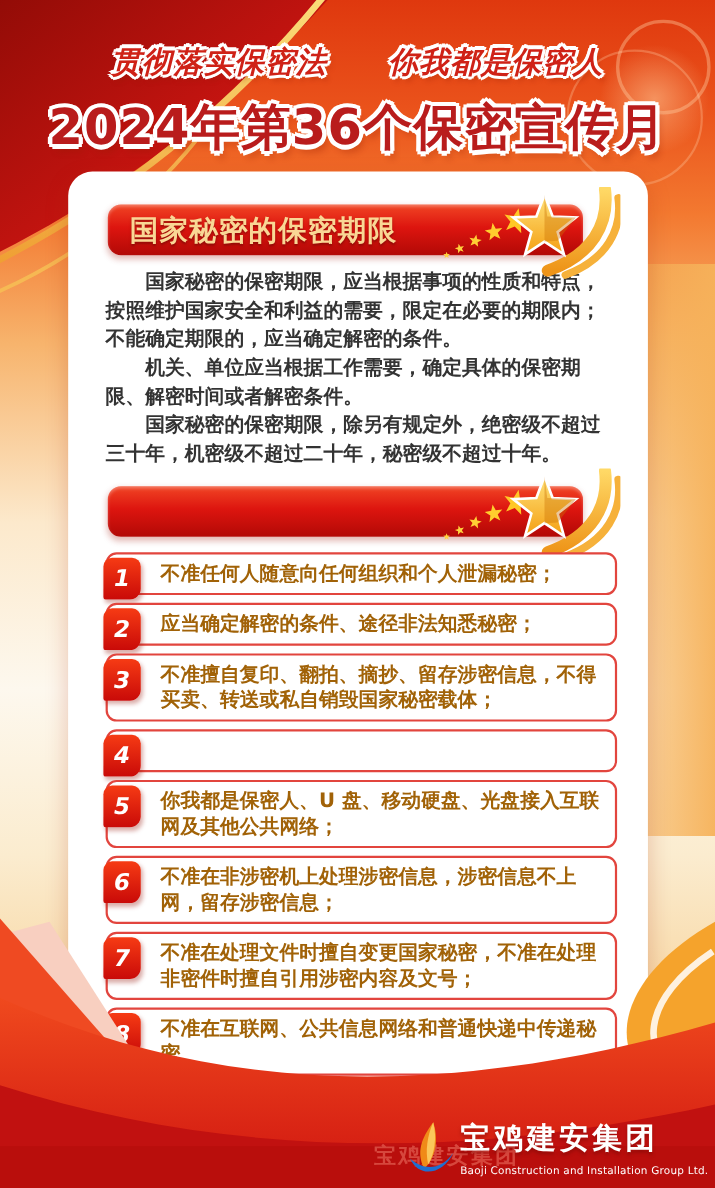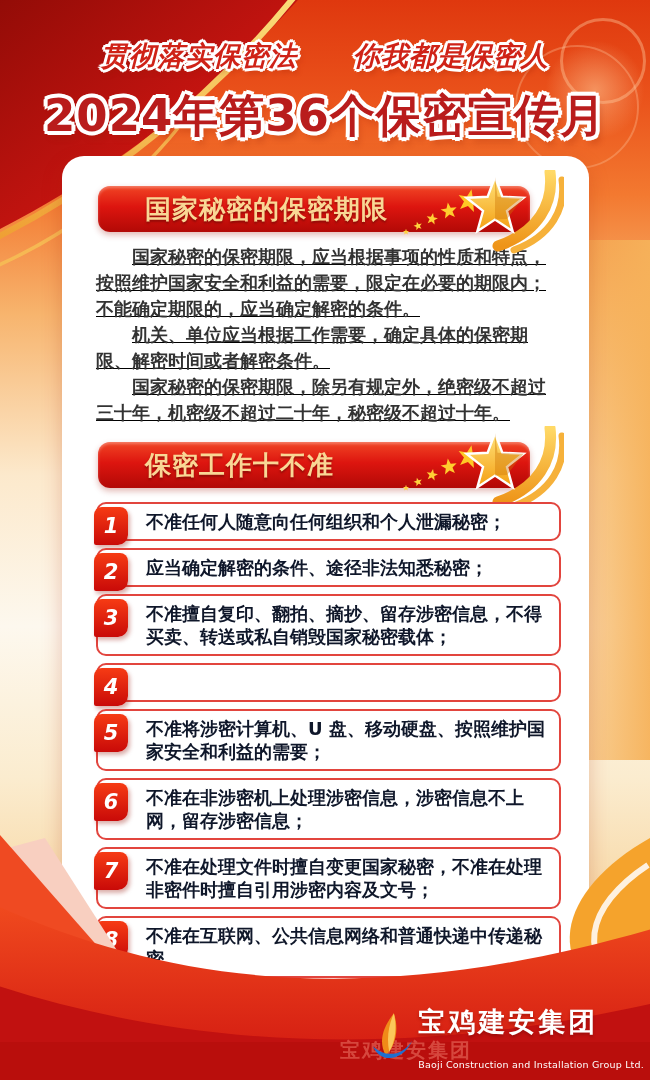--- a/index.html
+++ b/index.html
@@ -36,44 +36,44 @@
   .card{position:absolute;left:62px;top:156px;width:527px;height:900px;background:#fff;
       border-radius:22px;z-index:4;box-shadow:0 8px 20px rgba(170,40,10,.25);
       background:linear-gradient(180deg,#ffffff 0%,#fff 90%,#fdf4ee 100%);}
 
   .banner{position:relative;margin-left:36px;width:432px;height:46px;border-radius:12px;
       background:linear-gradient(180deg,#f14524 0%,#dd150f 45%,#b20906 100%);
       box-shadow:inset 0 2px 3px rgba(255,255,255,.3),0 3px 6px rgba(160,20,5,.3);
       display:flex;align-items:center;}
   .banner.first{margin-top:30px;}
   .banner.second{margin-top:16px;}
-  .banner .label{padding-left:32px;font-size:26px;font-weight:bold;color:#f9d795;
-      letter-spacing:1px;text-shadow:0 2px 2px rgba(110,10,5,.6);margin-left:15px;}
+  .banner .label{padding-left:20px;font-size:26px;font-weight:bold;color:#f9d795;
+      letter-spacing:1px;text-shadow:0 2px 2px rgba(110,10,5,.6);}
   .stars{position:absolute;right:-34px;top:-16px;width:170px;height:84px;}
 
-  .paras{margin:12px 28px 0 34px;text-decoration:underline;}
+  .paras{margin:12px 28px 0 34px;}
   .paras p{margin:0;text-indent:2em;font-size:18px;line-height:26px;font-weight:bold;color:#333;}
 
   .rules{margin:14px 28px 0 34px;display:flex;flex-direction:column;gap:7px;}
   .rule{position:relative;border:2px solid #e2453e;border-radius:10px;background:#fff;
       padding:6px 10px 6px 48px;min-height:23px;display:flex;align-items:center;}
-  .rule .txt{font-size:18px;line-height:23px;font-weight:bold;color:#0f172a;}
+  .rule .txt{font-size:18px;line-height:23px;font-weight:bold;color:#a16207;}
   .badge{position:absolute;left:-4px;top:3px;width:34px;height:38px;
       border-radius:8px 8px 10px 2px;background:linear-gradient(180deg,#f63b14,#c90a08);
       box-shadow:2px 3px 4px rgba(150,20,10,.35);color:#fff;font-style:italic;font-weight:bold;
       font-size:21px;display:flex;align-items:center;justify-content:center;}
 
   
   .watermark{position:absolute;left:340px;bottom:16px;z-index:7;font-size:20px;font-weight:bold;
       letter-spacing:2px;color:rgba(255,150,130,.42);}
   .brand{position:absolute;right:6px;bottom:10px;z-index:8;display:flex;align-items:center;}
   .brand .sail{width:44px;height:52px;margin-right:4px;}
   .brand-cn{font-size:27px;font-weight:bold;color:#fff;letter-spacing:3px;
       text-shadow:0 2px 3px rgba(120,10,5,.5);}
-  .brand-en{font-size:9.5px;color:#fff;margin-top:19px;letter-spacing:.2px;}
+  .brand-en{font-size:9.5px;color:#fff;margin-top:6px;letter-spacing:.2px;}
 </style>
 </head>
 <body>
 
 <div id="poster">
 
   <svg width="0" height="0" style="position:absolute">
     <defs>
       <path id="starPath" d="M0,-10 L2.47,-3.4 L9.51,-3.09 L3.99,1.3 L5.88,8.09 L0,4.2 L-5.88,8.09 L-3.99,1.3 L-9.51,-3.09 L-2.47,-3.4 Z"></path>
       <linearGradient id="starG" x1="0" y1="0" x2="0" y2="1">
@@ -135,21 +135,20 @@
       </svg>
     </div>
 
     <div class="paras">
       <p>国家秘密的保密期限，应当根据事项的性质和特点，按照维护国家安全和利益的需要，限定在必要的期限内；不能确定期限的，应当确定解密的条件。</p>
       <p>机关、单位应当根据工作需要，确定具体的保密期限、解密时间或者解密条件。</p>
       <p>国家秘密的保密期限，除另有规定外，绝密级不超过三十年，机密级不超过二十年，秘密级不超过十年。</p>
     </div>
 
     <div class="banner second">
-      <span class="label">保密工作十不准</span>
       <svg class="stars" viewBox="0 0 170 84">
         <path d="M104,76 C144,62 160,34 156,2" stroke="url(#goldSw)" stroke-width="11" fill="none" stroke-linecap="round"></path>
         <path d="M120,80 C158,66 172,38 168,10" stroke="#f6b13a" stroke-width="7" fill="none" stroke-linecap="round"></path>
         <use href="#starPath" transform="translate(12,62) scale(.32)" fill="#ffd23e"></use>
         <use href="#starPath" transform="translate(24,56) scale(.45) rotate(-15)" fill="#ffd23e"></use>
         <use href="#starPath" transform="translate(38,49) scale(.6) rotate(10)" fill="#ffcf35"></use>
         <use href="#starPath" transform="translate(55,41) scale(.85) rotate(-8)" fill="#ffcd2e"></use>
         <use href="#starPath" transform="translate(75,31) scale(1.2) rotate(12)" fill="#ffc826"></use>
         <use href="#starPath" transform="translate(101,37) scale(3.0)" fill="url(#starG)" stroke="#fff" stroke-width=".8"></use>
         <path d="M101,7 L103.5,26.8 L129.5,27.7 L113,48.9 L101,49.6 Z" fill="rgba(205,115,5,.4)"></path>
@@ -171,21 +170,21 @@
     <span class="badge">3</span>
     <span class="txt">不准擅自复印、翻拍、摘抄、留存涉密信息，不得买卖、转送或私自销毁国家秘密载体；</span>
   </div>
 
   <div class="rule">
     <span class="badge">4</span>
   </div>
 
   <div class="rule">
     <span class="badge">5</span>
-    <span class="txt">不准将涉密计算机、U 盘、移动硬盘、按照维护国家安全和利益的需要；</span>
+    <span class="txt">你我都是保密人、U 盘、移动硬盘、光盘接入互联网及其他公共网络；</span>
   </div>
 
   <div class="rule">
     <span class="badge">6</span>
     <span class="txt">不准在非涉密机上处理涉密信息，涉密信息不上网，留存涉密信息；</span>
   </div>
 
   <div class="rule">
     <span class="badge">7</span>
     <span class="txt">不准在处理文件时擅自变更国家秘密，不准在处理非密件时擅自引用涉密内容及文号；</span>

